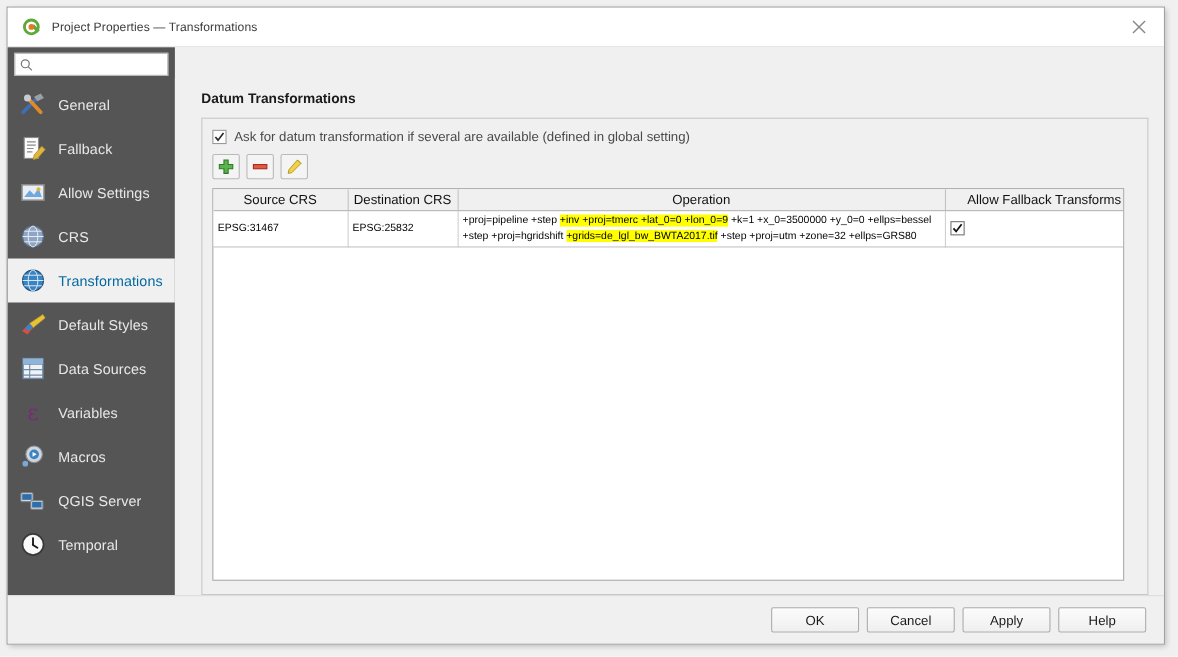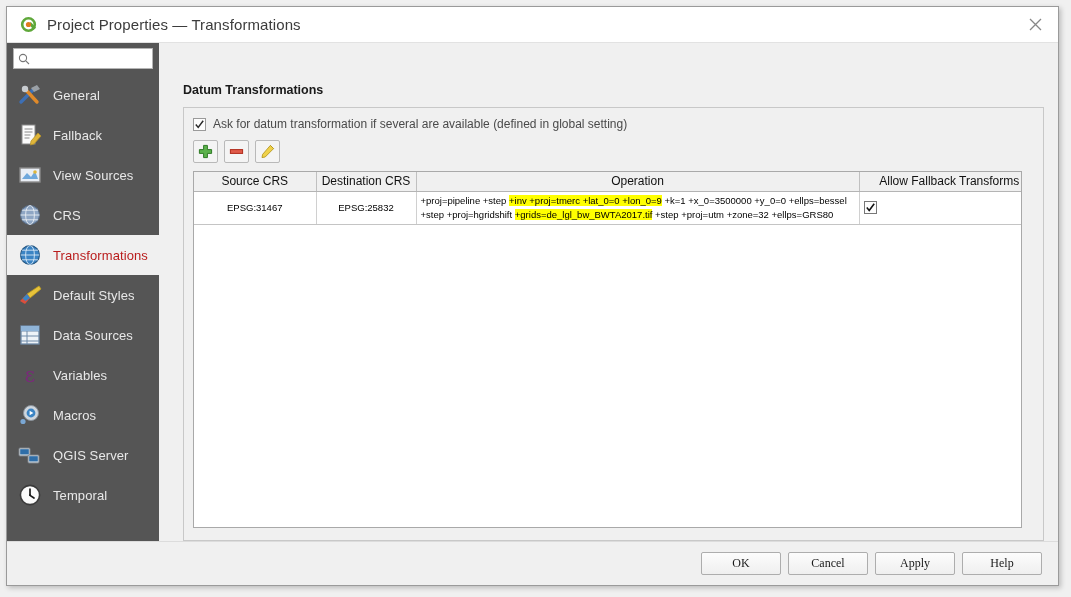--- a/index.html
+++ b/index.html
@@ -47,21 +47,21 @@
     padding: 0 0 0 12px;
     box-sizing: border-box;
   }
   .title-icon {
     width: 19px;
     height: 19px;
     margin-right: 9px;
     flex: 0 0 auto;
   }
   .title-text {
-    font-size: 15px;
+    font-size: 11px;
     color: #3c3c3c;
     letter-spacing: 0.1px;
   }
   .titlebar-spacer { flex: 1 1 auto; }
   .close-btn {
     width: 46px;
     height: 35px;
     display: flex;
     align-items: center;
     justify-content: center;
@@ -138,21 +138,21 @@
     justify-content: center;
     margin-right: 8px;
   }
   .nav-ico svg { display: block; }
   .nav-label {
     font-size: 13px;
     color: #e8e8e8;
     letter-spacing: 0.1px;
   }
   .nav-item.selected .nav-label {
-    color: #b91c1c;
+    color: #0369a1;
   }
 
   
   .content {
     flex: 1 1 auto;
     background: #f0f0f0;
     padding: 12px 14px 0 24px;
     box-sizing: border-box;
     display: flex;
     flex-direction: column;
@@ -251,21 +251,21 @@
     border-right: 1px solid #d0d0d0;
     border-bottom: 1px solid #c4c4c4;
     font-size: 9.5px;
     color: #000;
     padding: 2px 4px;
     vertical-align: middle;
     box-sizing: border-box;
     background: #ffffff;
   }
   table.grid td:last-child { border-right: none; }
-  .cell-crs { font-size: 10px; padding-left: 6px; text-align: center; }
+  .cell-crs { font-size: 10px; padding-left: 6px; }
   .op-cell { line-height: 14px; white-space: nowrap; padding-left: 4px; }
   .op-line { display: block; }
   .hl { background: #ffff00; }
   .fallback-cell { text-align: left; padding-left: 6px; }
   .chkbox.small {
     width: 13px; height: 13px; margin: 0;
     border: 1px solid #777;
   }
 
   
@@ -280,21 +280,21 @@
     padding-right: 16px;
     box-sizing: border-box;
     gap: 7px;
   }
   .dlg-btn {
     width: 80px;
     height: 23px;
     border: 1px solid #adadad;
     border-radius: 2px;
     background: linear-gradient(#fcfcfc, #efefef);
-    font-family: Liberation Serif, serif;
+    font-family: Liberation Sans, sans-serif;
     font-size: 12px;
     color: #1a1a1a;
     cursor: default;
     padding: 0;
   }
 </style>
 </head>
 <body>
 
 <div id="app">
@@ -357,21 +357,21 @@
           </div>
 
           <div class="nav-item">
             <span class="nav-ico">
               <svg width="26" height="26" viewBox="0 0 26 26">
                 <rect x="3" y="6" width="20" height="14" fill="#e9eef5" stroke="#8a8a8a" stroke-width="1.4"></rect>
                 <path d="M5 17 L10 11 L14 15 L18 9 L21 17 Z" fill="#6fa8dc"></path>
                 <circle cx="18" cy="10" r="1.8" fill="#e0b63a"></circle>
               </svg>
             </span>
-            <span class="nav-label">View Sources</span>
+            <span class="nav-label">Allow Settings</span>
           </div>
 
           <div class="nav-item">
             <span class="nav-ico">
               <svg width="26" height="26" viewBox="0 0 26 26">
                 <circle cx="13" cy="13" r="9.5" fill="#8ea6c4" stroke="#5a6f8a" stroke-width="1.1"></circle>
                 <ellipse cx="13" cy="13" rx="4.4" ry="9.5" fill="none" stroke="#e8edf3" stroke-width="0.9"></ellipse>
                 <path d="M3.5 13h19 M5 8.2h16 M5 17.8h16" stroke="#e8edf3" stroke-width="0.9"></path>
               </svg>
             </span>

